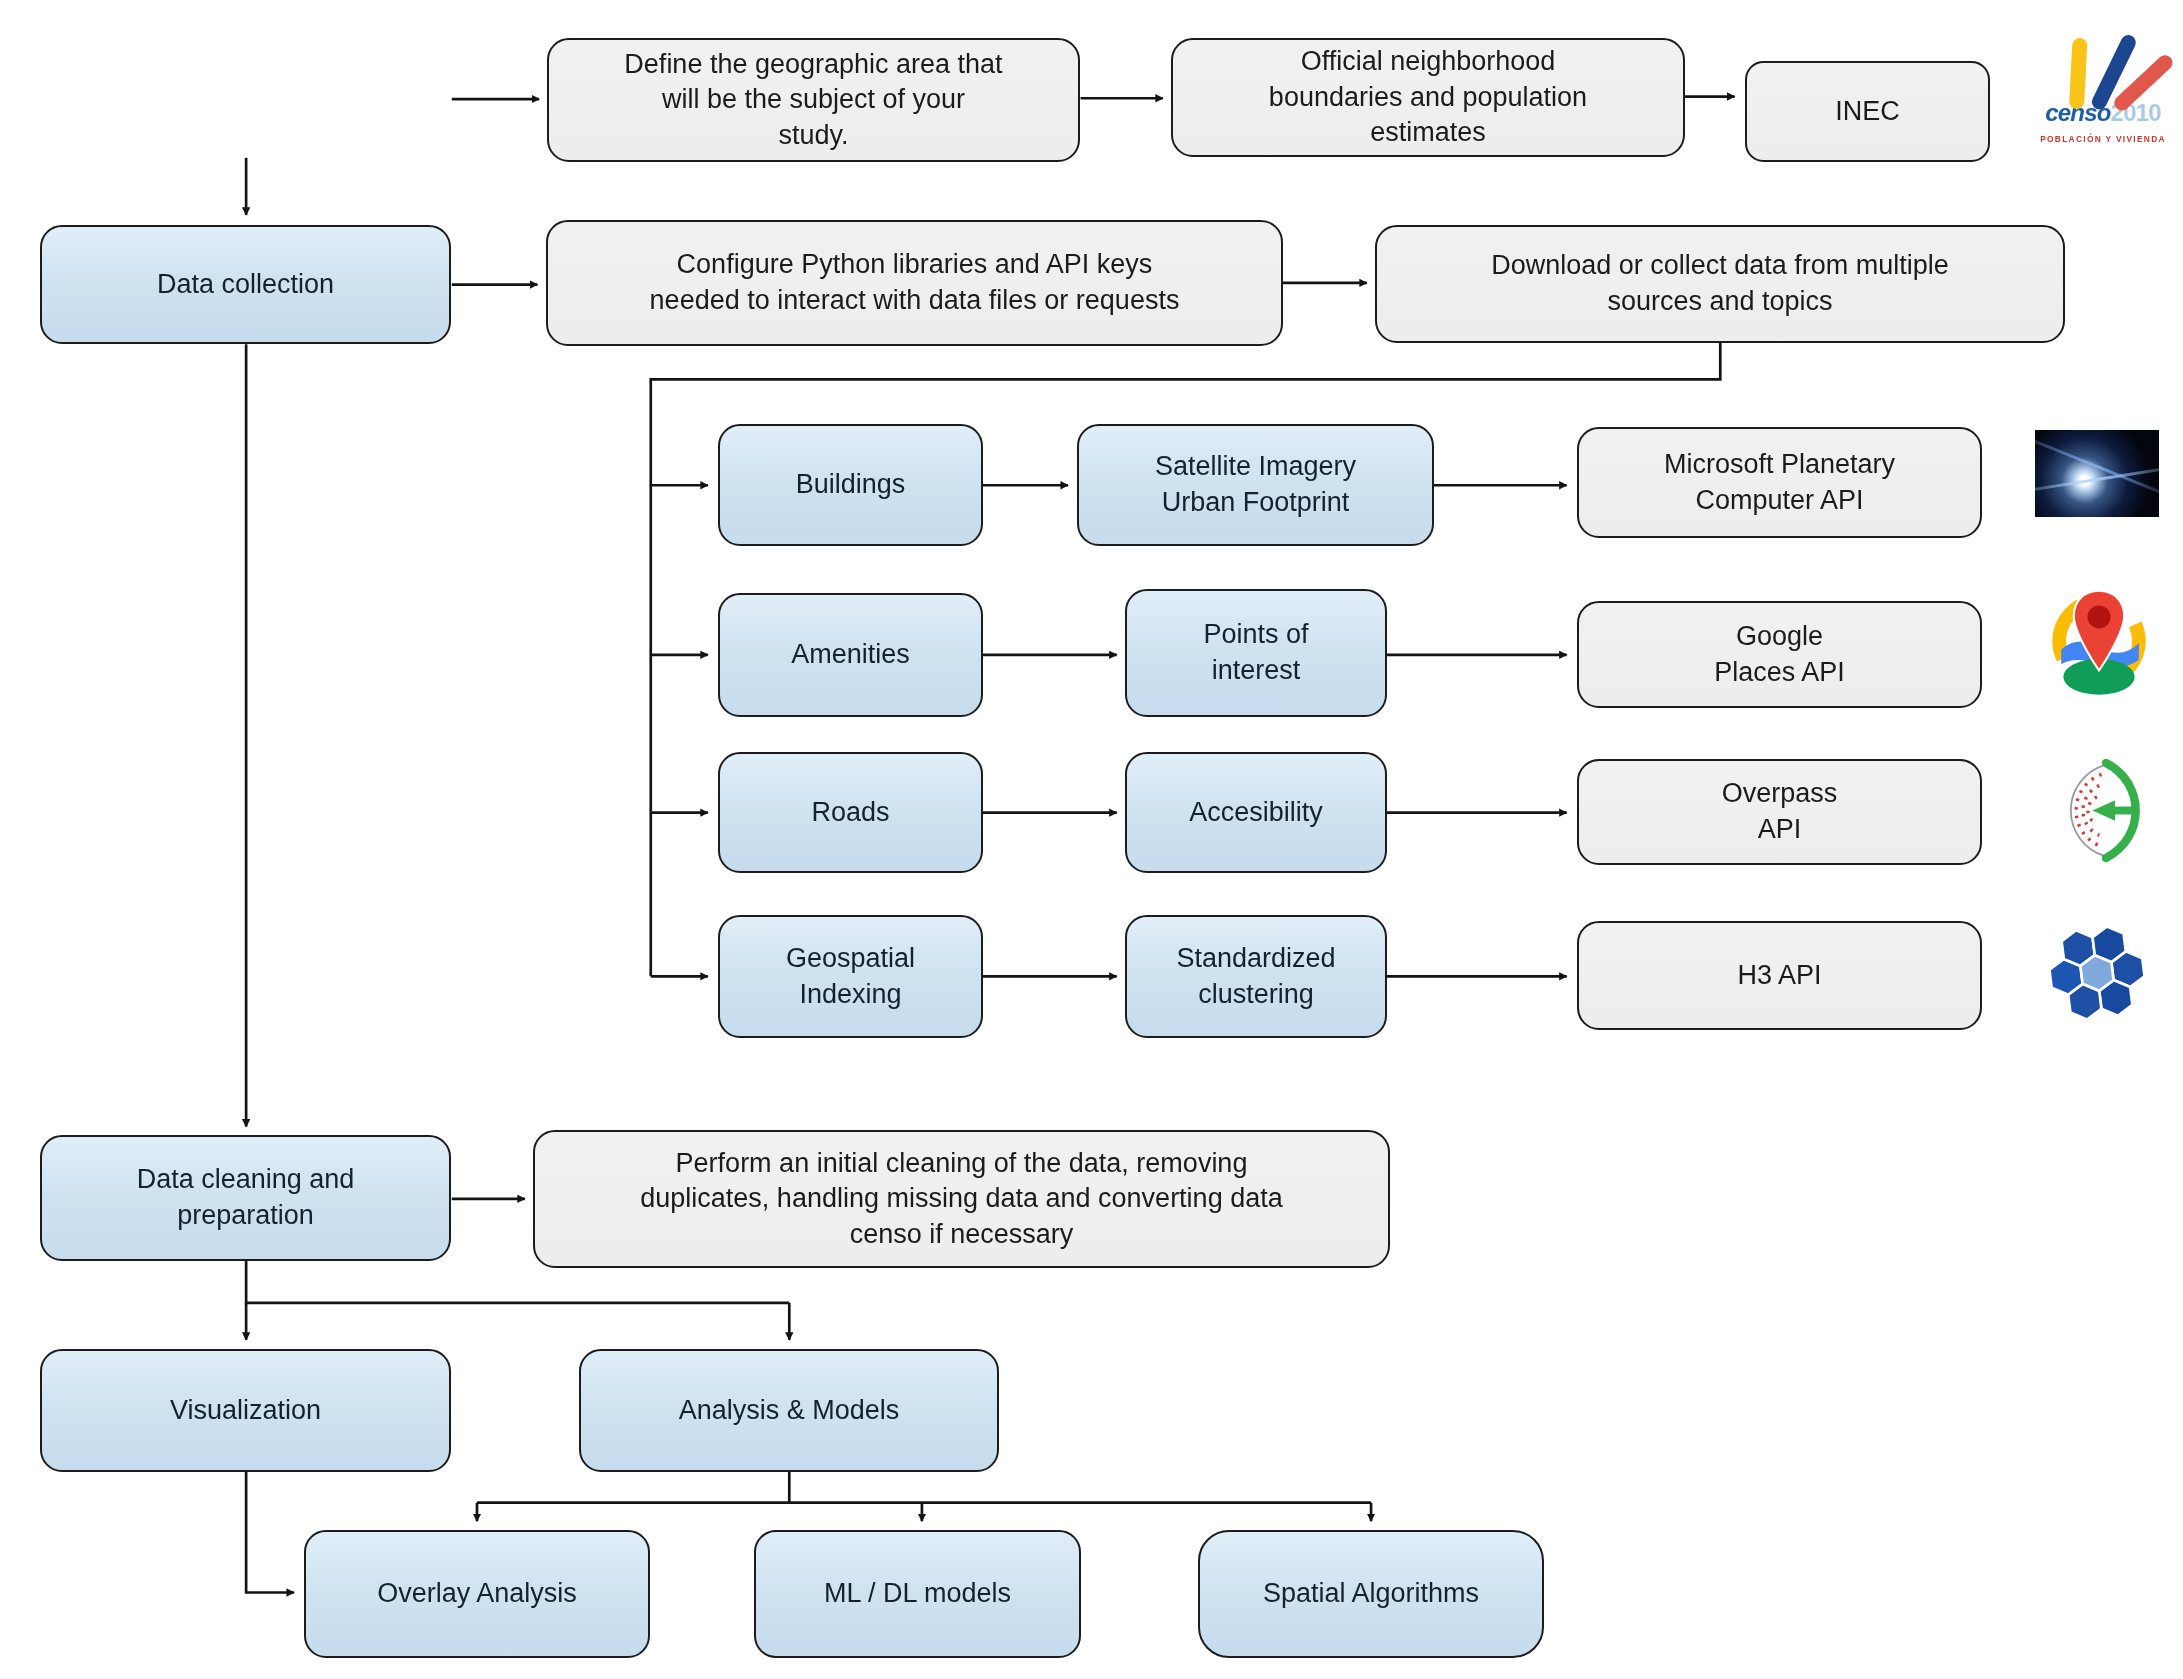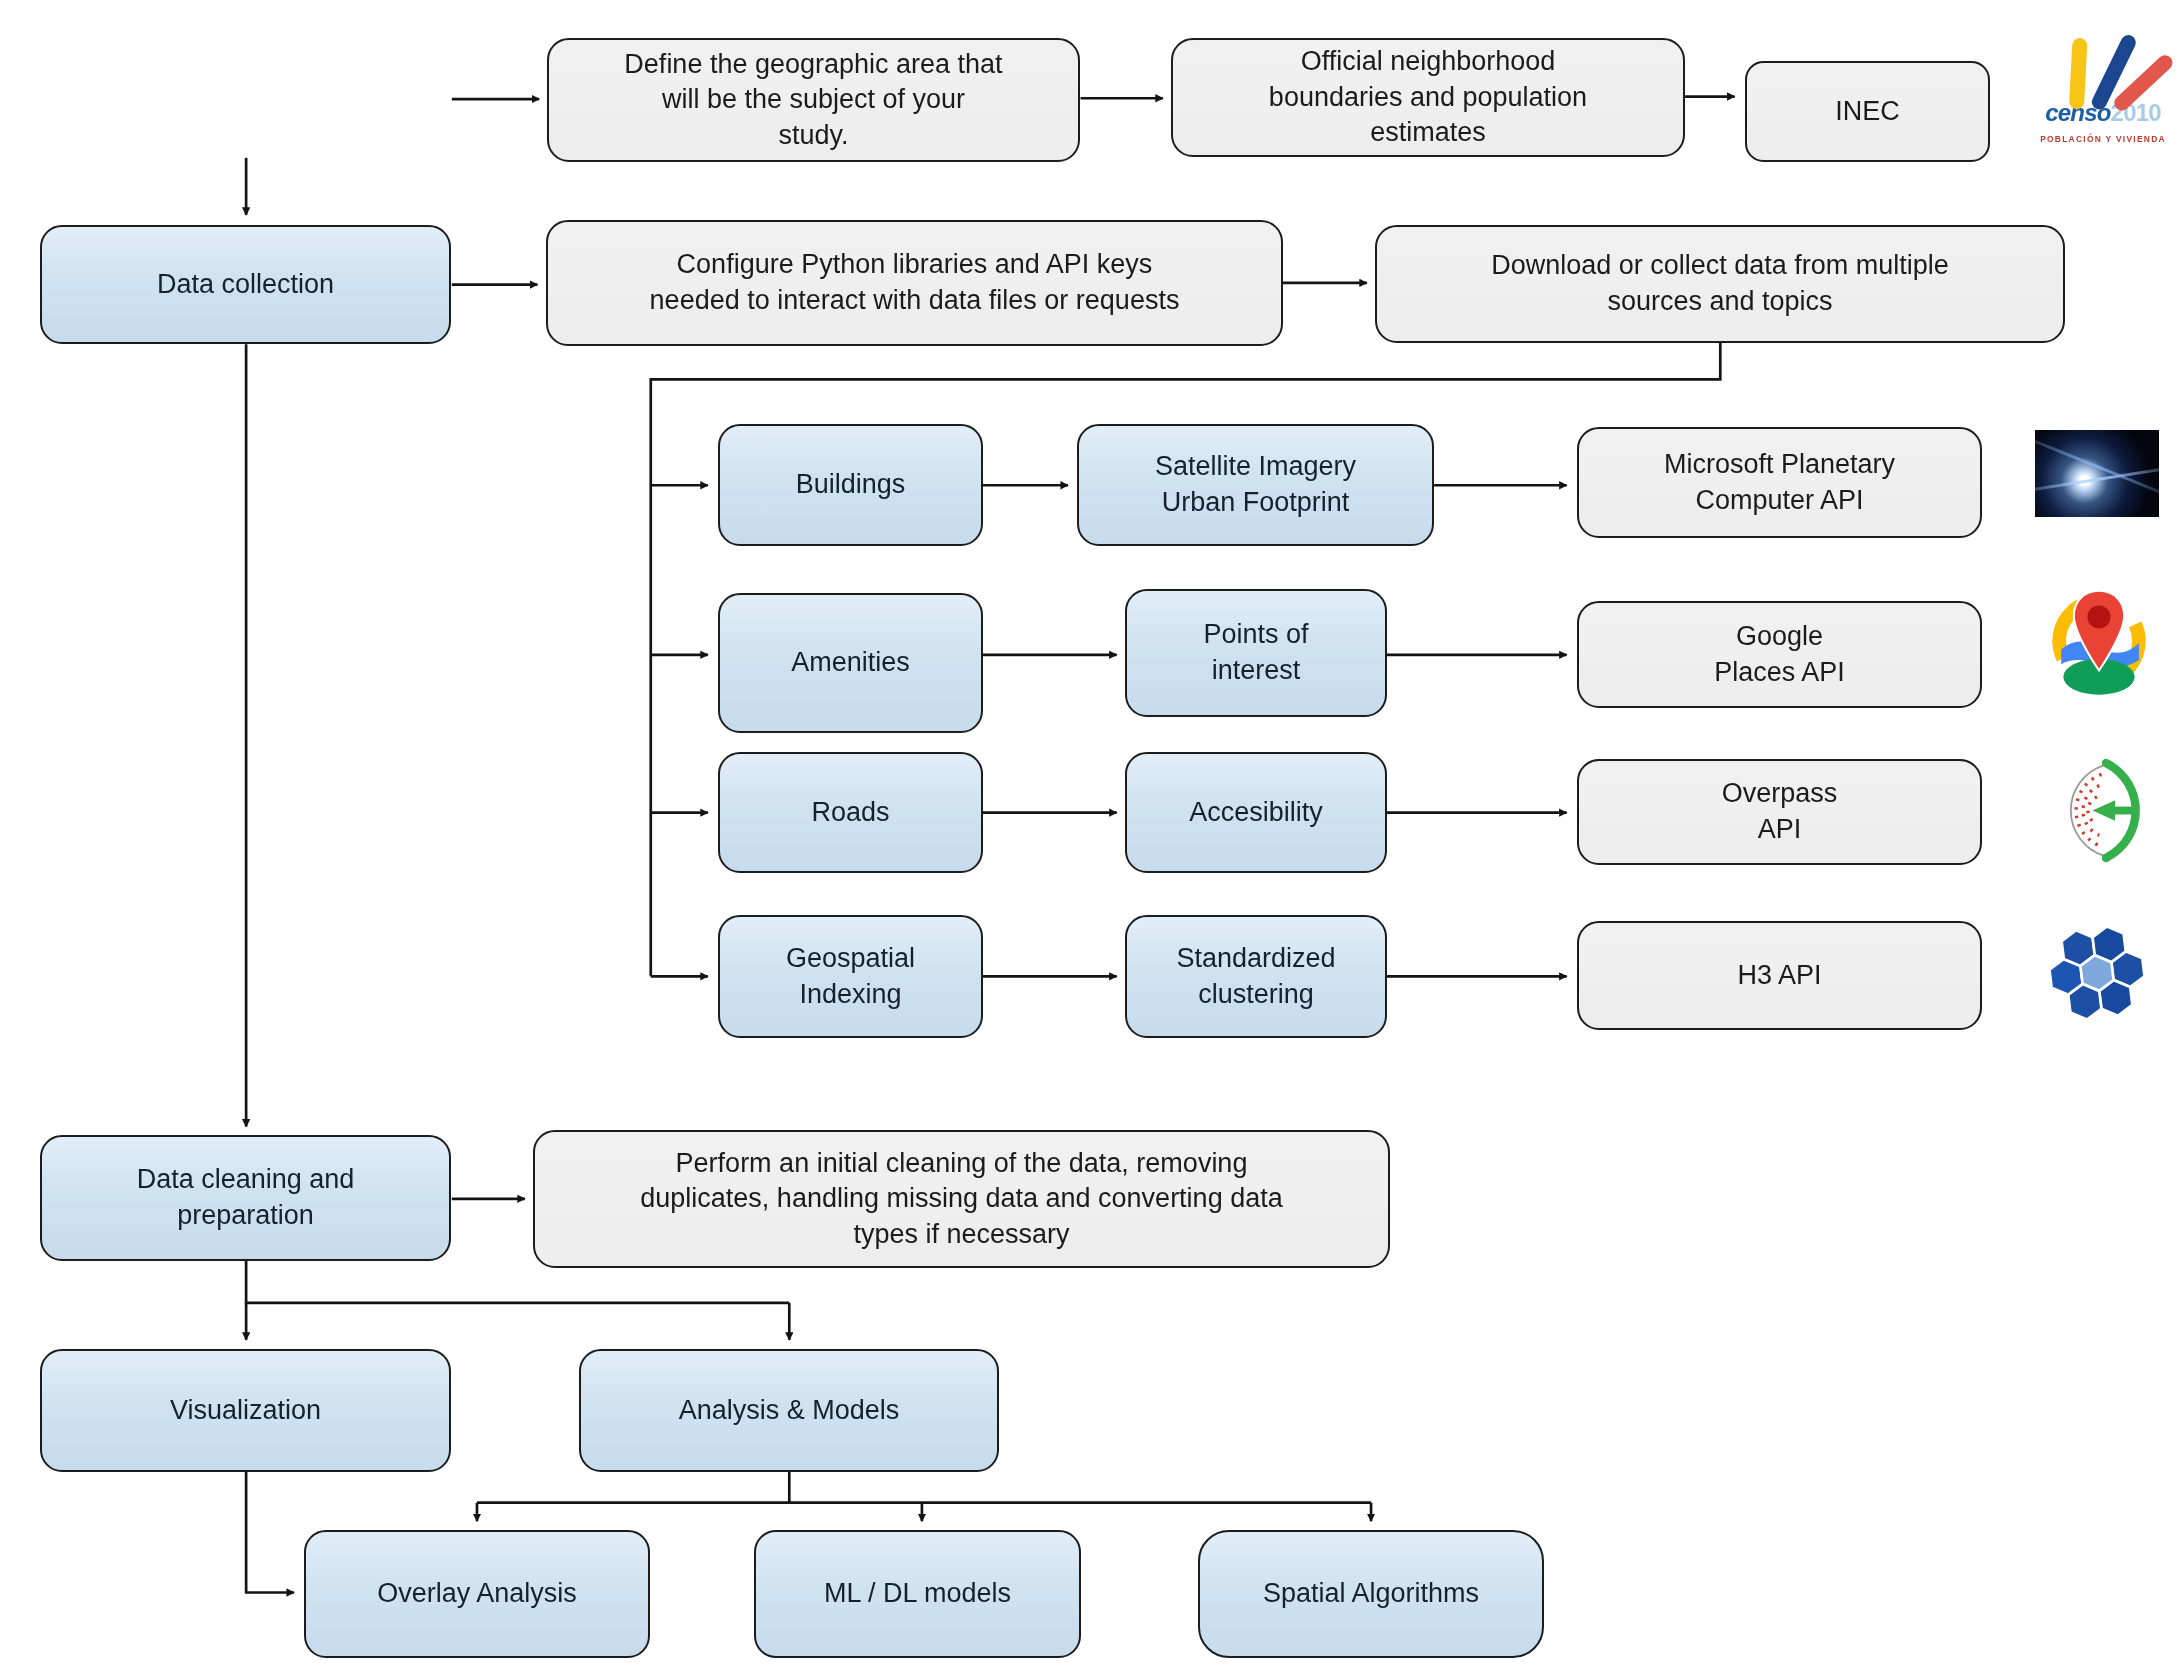--- a/index.html
+++ b/index.html
@@ -116,21 +116,21 @@
   <div class="node gray" style="left:1375px;top:225px;width:690px;height:118px;">Download or collect data from multiple
 sources and topics</div>
 
   <div class="node blue" style="left:718px;top:424px;width:265px;height:122px;">Buildings</div>
   <div class="node blue" style="left:1077px;top:424px;width:357px;height:122px;">Satellite Imagery
 Urban Footprint</div>
   <div class="node gray" style="left:1577px;top:427px;width:405px;height:111px;">Microsoft Planetary
 Computer API</div>
   <div class="planetary"></div>
 
-  <div class="node blue" style="left:718px;top:593px;width:265px;height:140px;">Amenities</div>
+  <div class="node blue" style="left:718px;top:593px;width:265px;height:124px;">Amenities</div>
   <div class="node blue" style="left:1125px;top:589px;width:262px;height:128px;">Points of
 interest</div>
   <div class="node gray" style="left:1577px;top:601px;width:405px;height:107px;">Google
 Places API</div>
   <svg class="icon-abs" style="left:2046px;top:576px;" width="106" height="126" viewBox="0 0 100 120" xmlns="http://www.w3.org/2000/svg">
     <circle cx="50" cy="62" r="38" fill="none" stroke="#fbbc04" stroke-width="13" stroke-dasharray="70 50" stroke-dashoffset="18"></circle>
     <path d="M14 70 Q30 56 50 68 Q72 80 88 64 L88 80 Q70 92 50 84 Q28 76 14 84 Z" fill="#4285f4"></path>
     <ellipse cx="50" cy="96" rx="34" ry="17" fill="#0f9d58"></ellipse>
     <path d="M50 14 C36 14 26 24 26 38 C26 55 50 90 50 90 C50 90 74 55 74 38 C74 24 64 14 50 14 Z" fill="#ea4335" stroke="#ffffff" stroke-width="2"></path>
     <circle cx="50" cy="39" r="11" fill="#b31412"></circle>
@@ -166,21 +166,21 @@
       <polygon points="46.15,16 60.05,24 60.05,40 46.15,48 32.25,40 32.25,24" fill="#1d4fa5"></polygon>
       <polygon points="73.85,16 87.75,24 87.75,40 73.85,48 59.95,40 59.95,24" fill="#174a9e"></polygon>
       <polygon points="60,40 73.9,48 73.9,64 60,72 46.1,64 46.1,48" fill="#7fa8dc"></polygon>
     </g>
   </svg>
 
   <div class="node blue" style="left:40px;top:1135px;width:411px;height:126px;">Data cleaning and
 preparation</div>
   <div class="node gray" style="left:533px;top:1130px;width:857px;height:138px;">Perform an initial cleaning of the data, removing
 duplicates, handling missing data and converting data
-types if necessary</div>
+censo if necessary</div>
 
   <div class="node blue" style="left:40px;top:1349px;width:411px;height:123px;">Visualization</div>
   <div class="node blue" style="left:579px;top:1349px;width:420px;height:123px;">Analysis &amp; Models</div>
 
   <div class="node blue" style="left:304px;top:1530px;width:346px;height:128px;">Overlay Analysis</div>
   <div class="node blue" style="left:754px;top:1530px;width:327px;height:128px;">ML / DL models</div>
   <div class="node blue" style="left:1198px;top:1530px;width:346px;height:128px;border-radius:31px;">Spatial Algorithms</div>
 
 </div>
 

